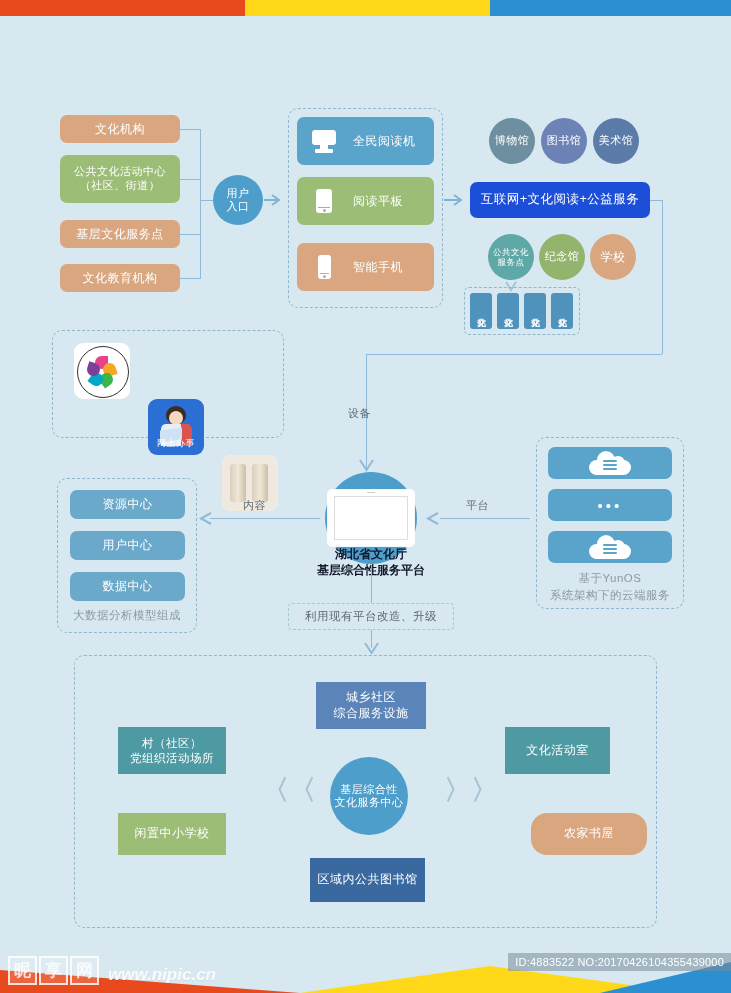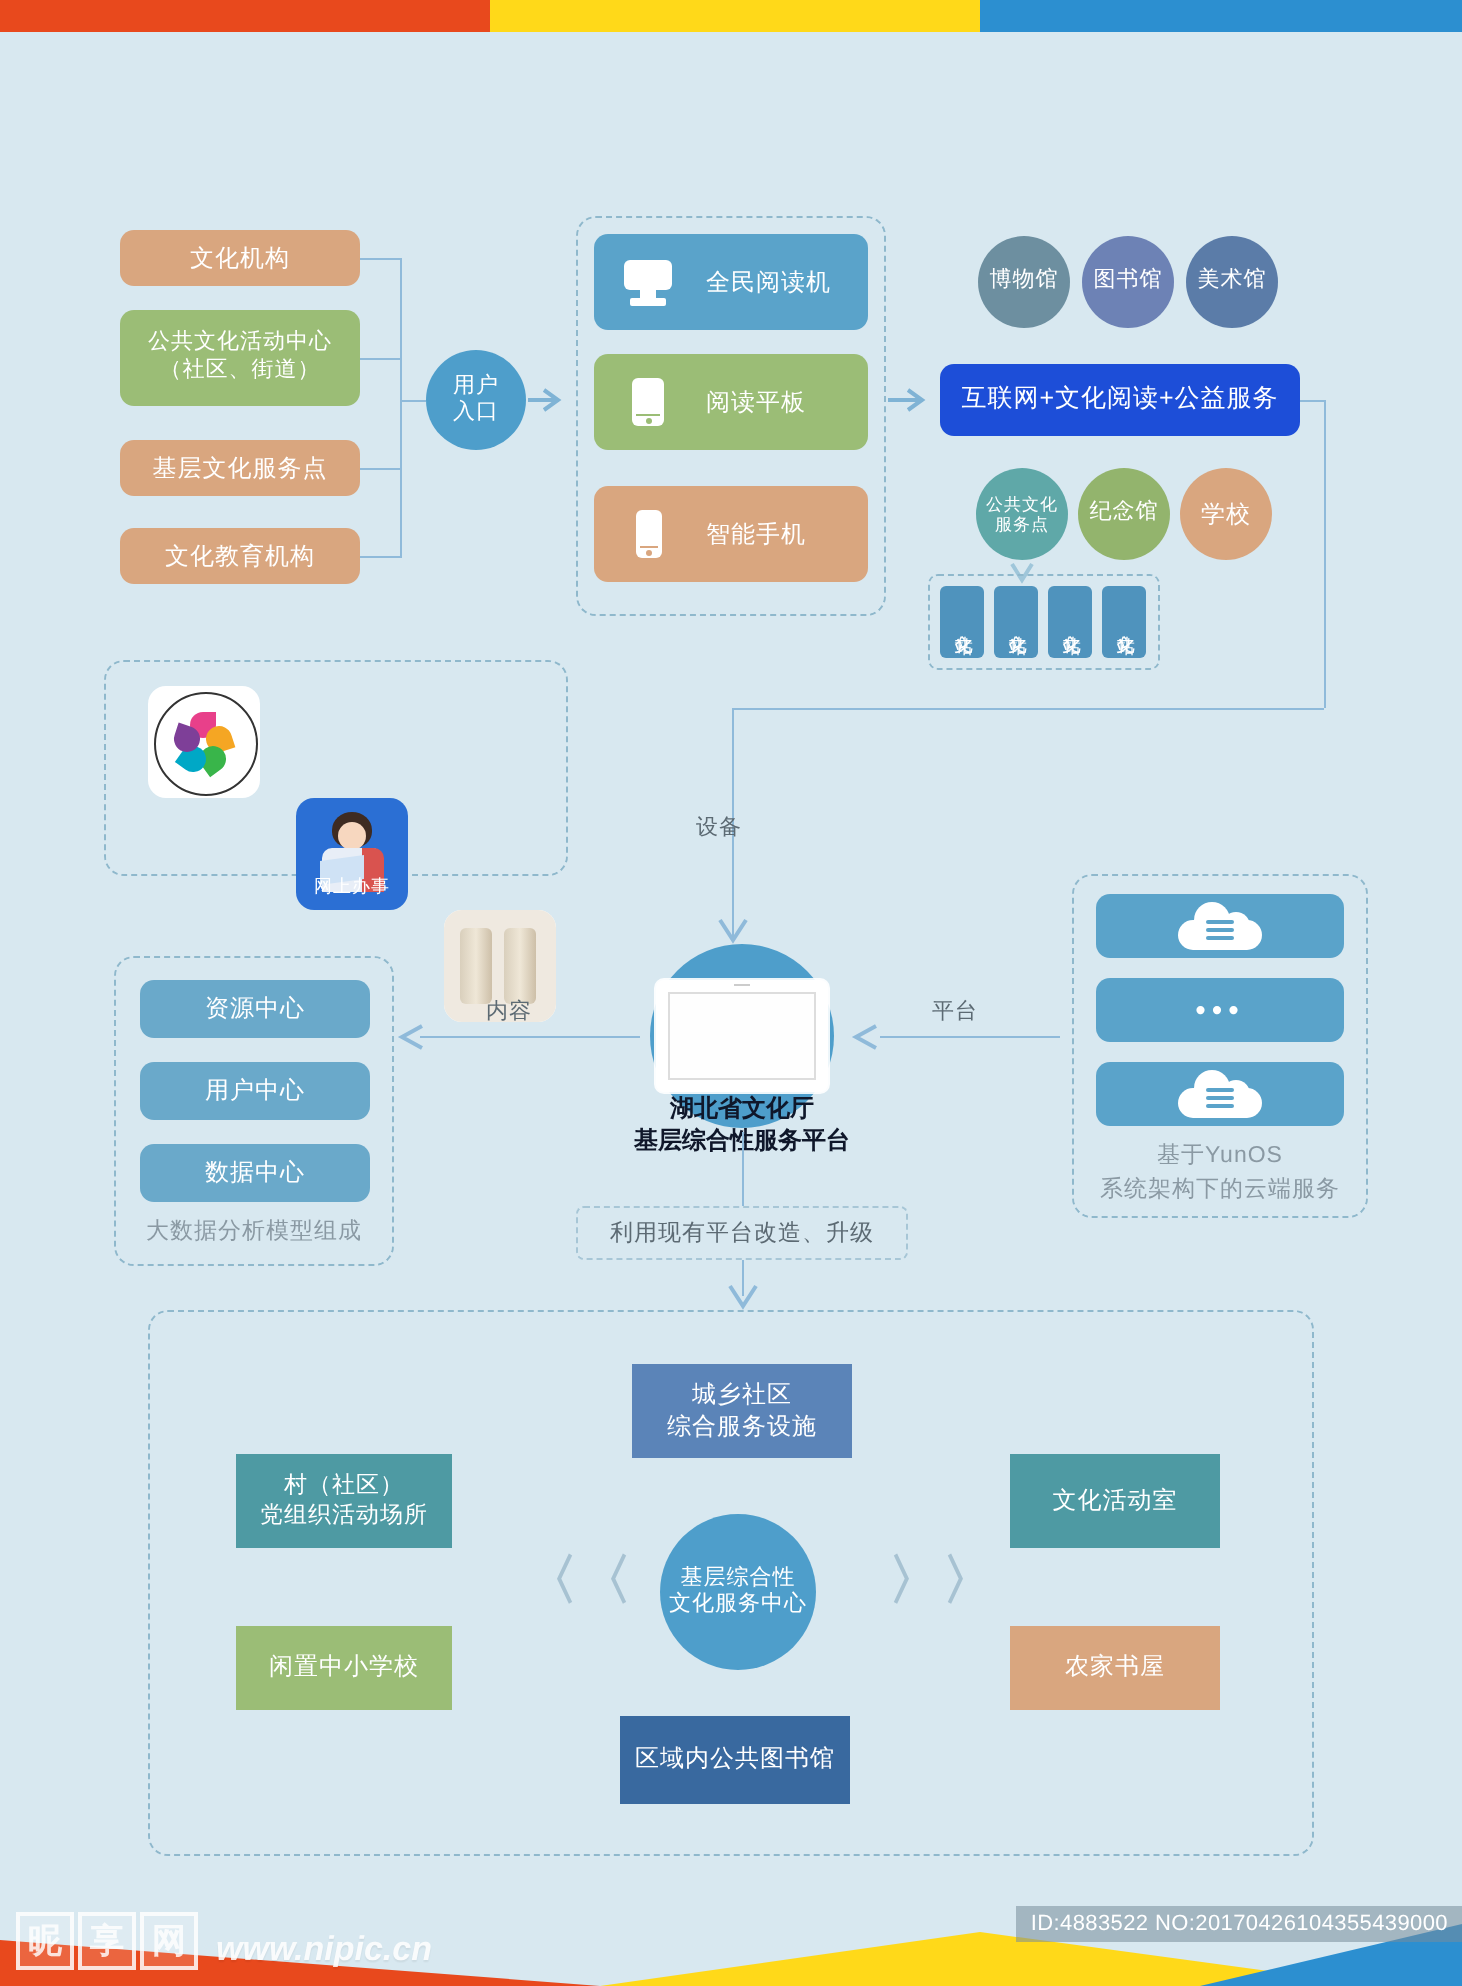--- a/index.html
+++ b/index.html
@@ -358,21 +358,21 @@
   </div>
 
   <div class="abs rectbox" style="left:118px;top:813px;width:108px;height:42px;background:#9bbd76;font-size:12px;">
     <span>闲置中小学校</span>
   </div>
 
   <div class="abs rectbox" style="left:505px;top:727px;width:105px;height:47px;background:#4e9aa3;font-size:12px;">
     <span>文化活动室</span>
   </div>
 
-  <div class="abs rectbox" style="left:505px;top:813px;width:105px;height:42px;background:#d9a67f;font-size:12px;">
+  <div class="abs rectbox" style="left:531px;top:813px;width:116px;height:42px;background:#d9a67f;font-size:12px;border-radius:16px;">
     <span>农家书屋</span>
   </div>
 
   <div class="abs rectbox" style="left:310px;top:858px;width:115px;height:44px;background:#39699f;font-size:12px;">
     <span>区域内公共图书馆</span>
   </div>
 
   <div class="abs circle" style="left:330px;top:757px;width:78px;height:78px;background:#4e9ecb;font-size:11px;flex-direction:column;">
     <span>基层综合性</span>
     <span>文化服务中心</span>

